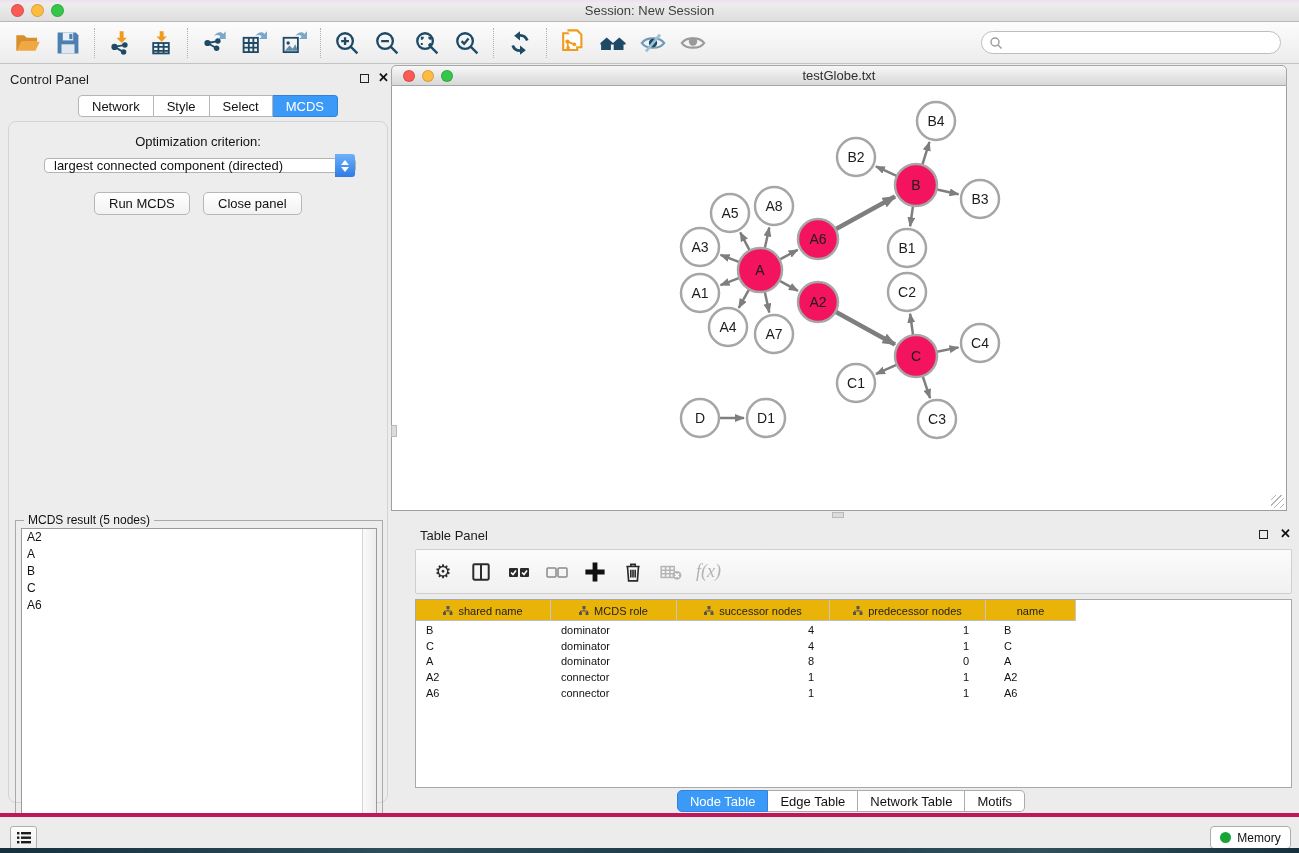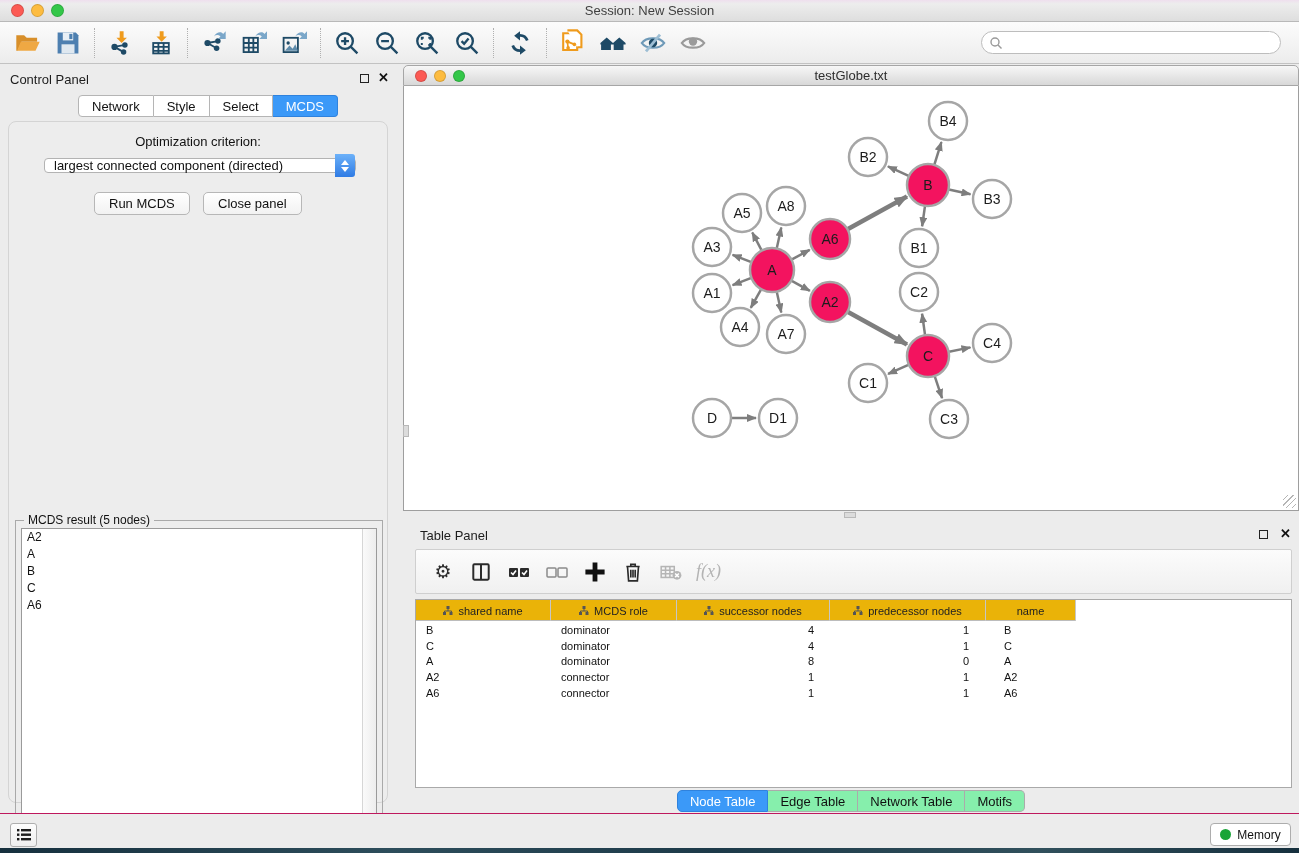--- a/index.html
+++ b/index.html
@@ -56,21 +56,21 @@
 
   .groupbox { position:absolute; left:6px; top:398px; width:368px; height:339px; border:1px solid #a9a9a9; }
   .groupbox-label { position:absolute; left:8px; top:-8px; background:#ededed; padding:0 4px; font-size:12px; color:#111; }
   .mcds-list { position:absolute; left:5px; top:7px; width:356px; height:324px; background:#fff;
     border:1px solid #9a9a9a; font-size:12px; }
   .mcds-list .item { padding:1px 0 1px 5px; line-height:15px; color:#111; }
   .mcds-scroll { position:absolute; right:0; top:0; width:14px; height:100%;
     background:linear-gradient(90deg,#fafafa,#ededed); border-left:1px solid #d6d6d6; }
 
   
-  .net-window { position:absolute; left:403px; top:65px; width:896px; height:446px; }
+  .net-window { position:absolute; left:391px; top:65px; width:896px; height:446px; }
   .net-titlebar { position:absolute; left:0; top:0; width:100%; height:21px;
     background:linear-gradient(180deg,#f7f7f7,#d8d8d8); border:1px solid #a6a6a6;
     border-radius:5px 5px 0 0; }
   .net-titlebar .title { display:block; text-align:center; font-size:13px; line-height:20px; color:#2e2e2e; }
   .net-lights { position:absolute; left:11px; top:4px; display:flex; gap:7px; }
   .net-canvas { position:absolute; left:0; top:21px; width:896px; height:425px; background:#fff;
     border:1px solid #9e9e9e; border-top:none; }
   .net-grip { position:absolute; right:2px; bottom:2px; width:13px; height:13px;
     background:repeating-linear-gradient(135deg,transparent 0 3px,#b5b5b5 3px 4px); }
   .grab-left { position:absolute; left:0px; top:360px; width:6px; height:12px; background:#dcdcdc; border:1px solid #b9b9b9; }
@@ -91,28 +91,28 @@
   .data-table { position:absolute; left:12px; top:79px; width:877px; height:189px; background:#fff; border:1px solid #a9a9a9; }
   .dt-header { position:absolute; left:0; top:0; width:660px; height:21px; background:#eab308; border-bottom:1px solid #bcbcbc; }
   .dt-hcell { position:absolute; top:0; height:21px; display:flex; align-items:center; justify-content:center;
     font-size:11px; color:#222; border-right:1px solid #c6c6c6; gap:5px; }
   .dt-rows { position:absolute; left:0; top:23px; width:100%; }
   .dt-row { position:relative; height:15.7px; font-size:11px; color:#111; }
   .dt-row span { position:absolute; top:1px; white-space:nowrap; }
   .c0 { left:10px; } .c1 { left:145px; } .c2 { right:477px; text-align:right; } .c3 { right:322px; } .c4 { left:588px; }
 
   .tp-tabs { position:absolute; left:0; top:270px; width:100%; display:flex; justify-content:center; }
-  .tp-tab { height:22px; padding:0 12px; font-size:13px; line-height:21px; background:#86efac;
+  .tp-tab { height:22px; padding:0 12px; font-size:13px; line-height:21px; background:#ffffff;
     border:1px solid #ababab; border-left:none; color:#111; }
   .tp-tab:first-child { border-left:1px solid #2f82dd; border-radius:5px 0 0 5px; }
   .tp-tab:last-child { border-radius:0 5px 5px 0; }
   .tp-tab.active { background:#3b99f8; border-color:#2f82dd; color:#fff; }
 
   
-  .statusbar { position:absolute; left:0; top:813px; width:1299px; height:35px; background:#ececec; border-top:1px solid #be185d; }
+  .statusbar { position:absolute; left:0; top:813px; width:1299px; height:35px; background:#ececec; border-top:4px solid #be185d; }
   .list-btn { position:absolute; left:10px; top:9px; width:27px; height:24px;
     background:linear-gradient(180deg,#fdfdfd,#eee); border:1px solid #aeaeae; border-radius:3px;
     display:flex; align-items:center; justify-content:center; }
   .memory-btn { position:absolute; right:8px; top:9px; width:81px; height:23px; background:#fff;
     border:1px solid #adadad; border-radius:4px; display:flex; align-items:center; justify-content:center; gap:6px;
     font-size:12px; color:#111; }
   .memory-dot { width:11px; height:11px; border-radius:50%; background:#18a437; }
   .desktop-strip { position:absolute; left:0; top:848px; width:1299px; height:5px;
     background:linear-gradient(90deg,#16303e,#2d4d5b 30%,#1d3a49 55%,#31505c 80%,#16303e); }
 </style>

